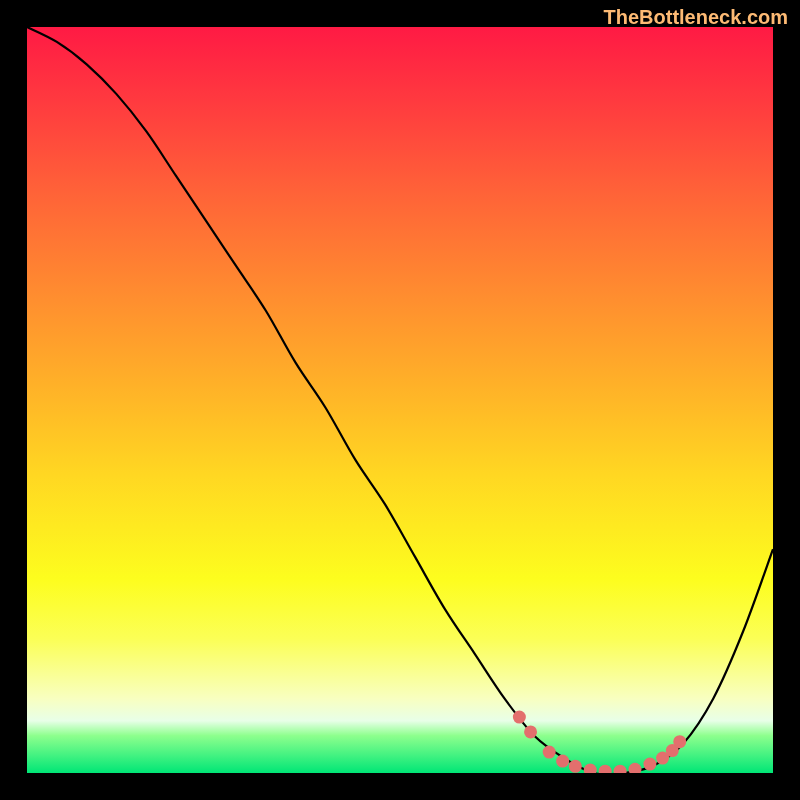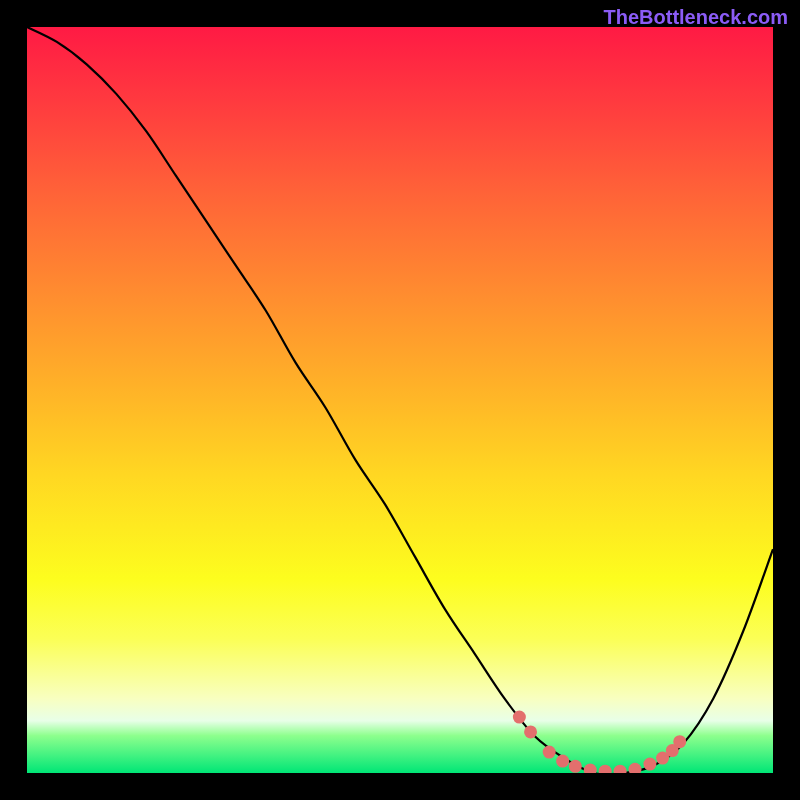--- a/index.html
+++ b/index.html
@@ -1,17 +1,17 @@
 <!DOCTYPE html>
 <html><head>
 <meta charset="utf-8">
 <style>
   * { margin: 0; padding: 0; box-sizing: border-box; }
   body { width: 800px; height: 800px; background: #000; position: relative; font-family: Arial, sans-serif; }
-  .watermark { position: absolute; top: 6px; right: 12px; color: #8b5cf6; font-size: 20px; font-weight: bold; z-index: 10; }
+  .watermark { position: absolute; top: 6px; right: 12px; color: #fdba74; font-size: 20px; font-weight: bold; z-index: 10; }
   .plot-area { position: absolute; top: 27px; left: 27px; width: 746px; height: 746px; }
   .gradient-bg { position: absolute; inset: 0; background: linear-gradient(to bottom,
       #ff1a44 0%,
       #ff3a3f 10%,
       #ff6238 22%,
       #ff8a30 35%,
       #ffb128 48%,
       #ffd722 60%,
       #fdfd1e 74%,
       #fbff56 82%,

